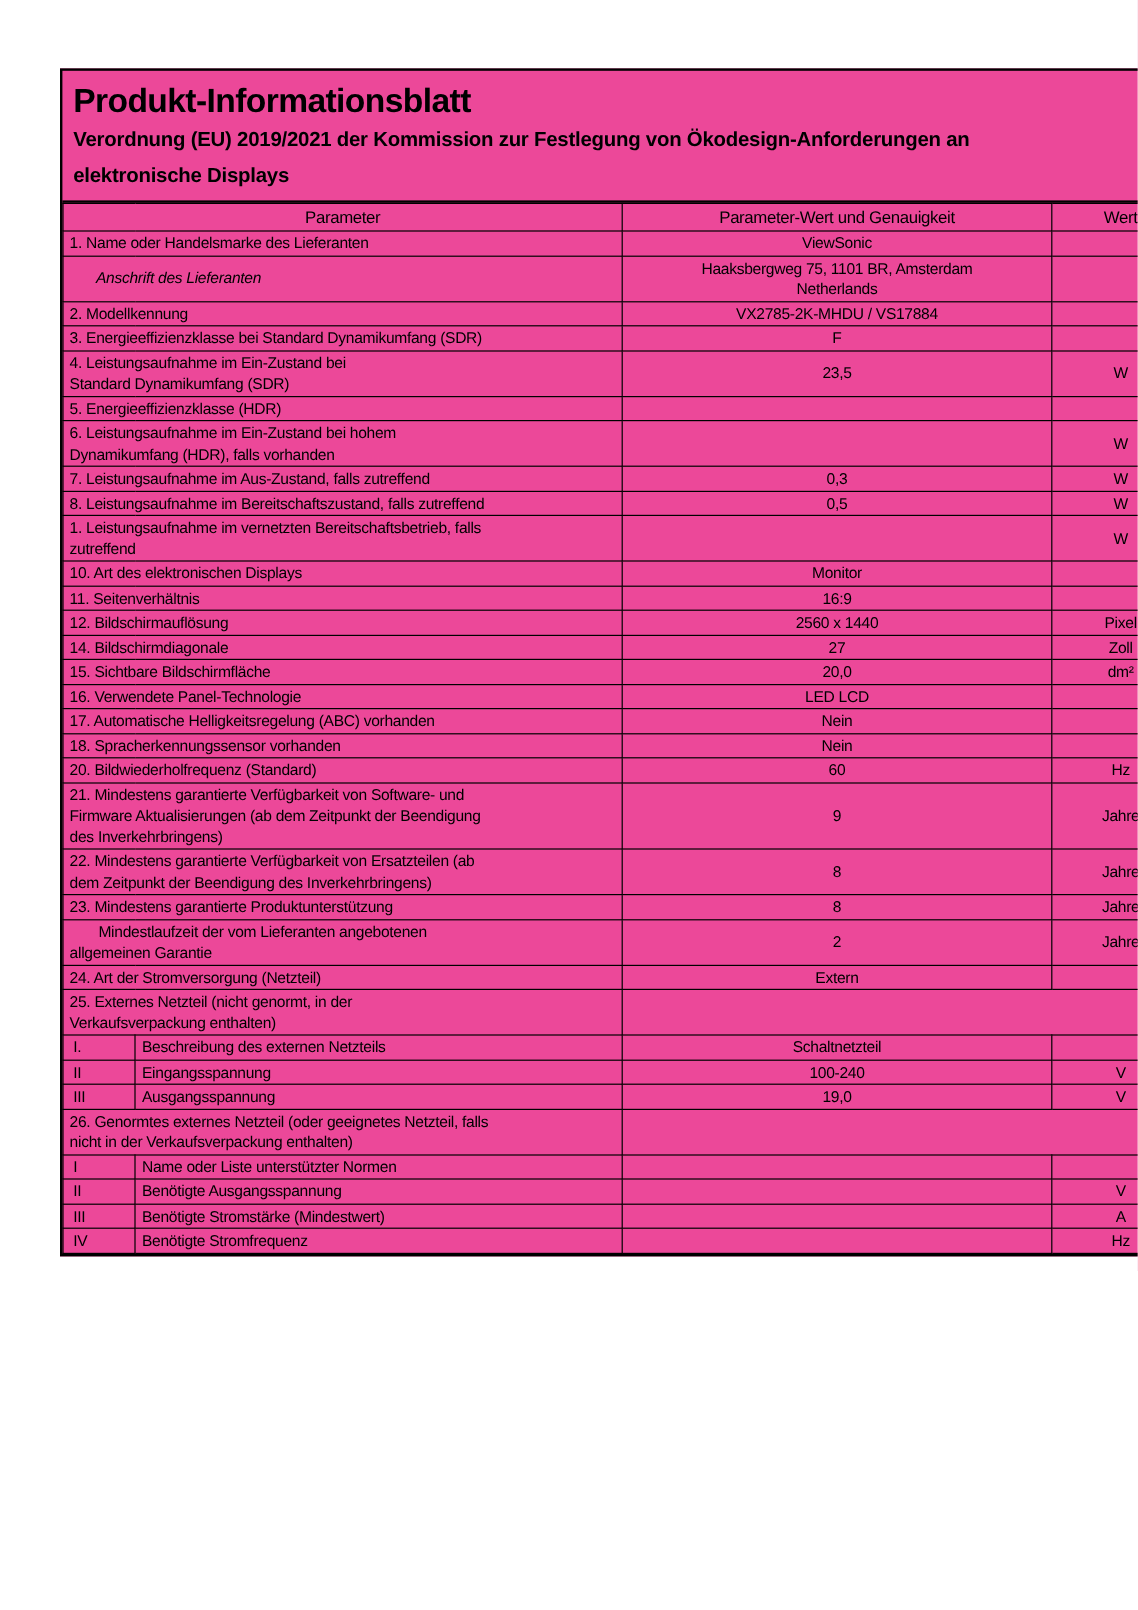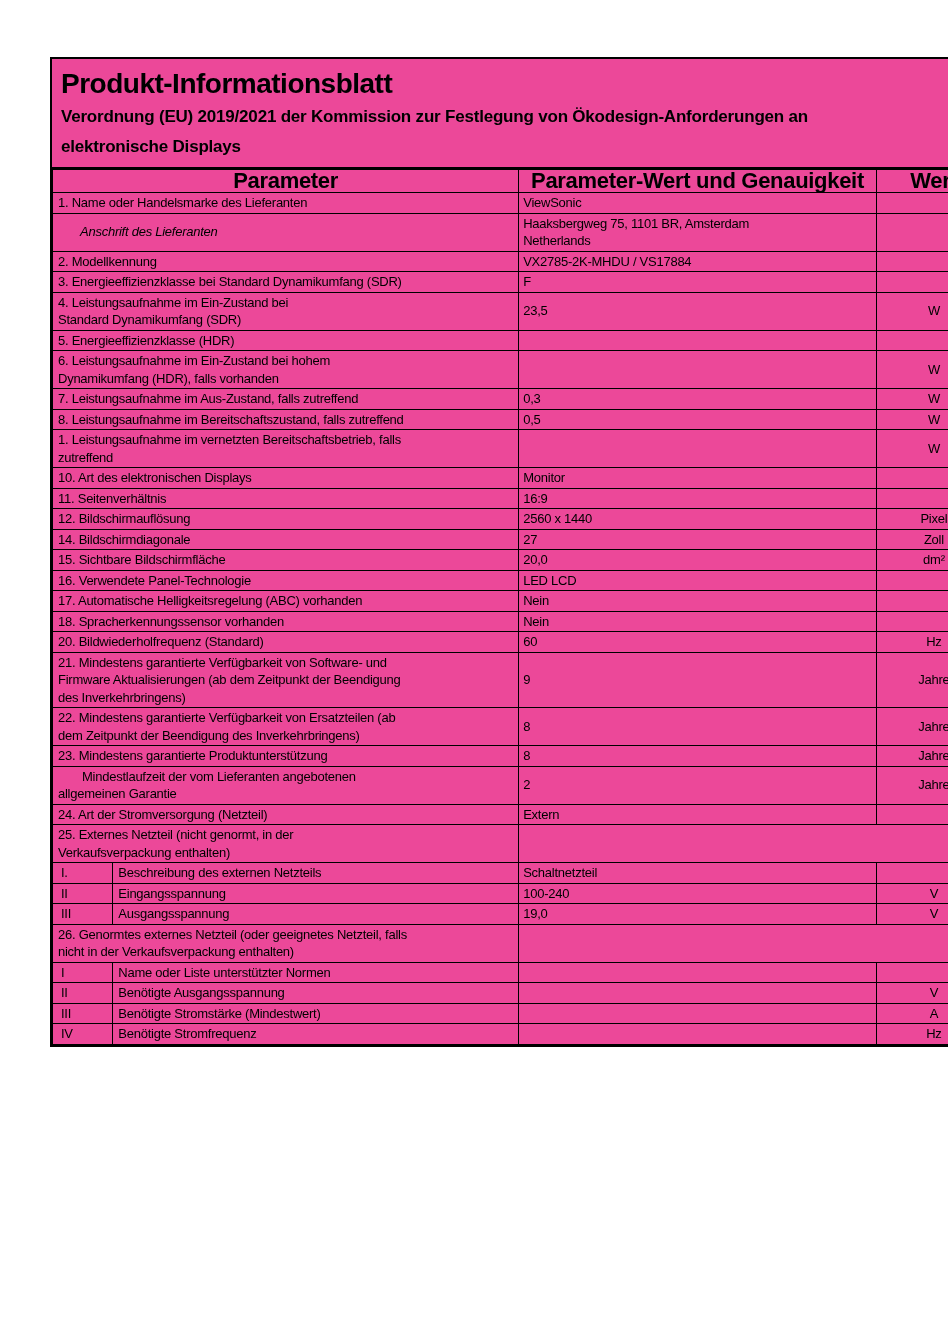--- a/index.html
+++ b/index.html
@@ -31,28 +31,28 @@
   }
   th, td {
     border: 1px solid #000;
     font-size: 13px; letter-spacing: -0.25px;
     line-height: 17.5px;
     padding: 1px 4px;
     vertical-align: middle;
     overflow: hidden;
   }
   thead th {
-    font-size: 22px; font-weight: 700; text-align: center;
+    font-size: 14px; font-weight: 400; text-align: center;
     letter-spacing: -0.3px; padding: 1px 2px; line-height: 20px;
   }
   td.c-label { text-align: left; padding-left: 5px; white-space: pre-line; }
   td.c-label.indent { padding-left: 27px; font-style: italic; }
   td.c-label.hang { text-indent: 24px; }
   td.c-num { text-align: left; padding-left: 8px; }
-  td.c-val { white-space: pre-line; margin-top: 31px; }
+  td.c-val { text-align: center; white-space: pre-line; margin-top: 31px; }
   td.c-unit { text-align: center; }
 </style>
 </head>
 <body>
 
 <div class="page">
   <div class="doc">
     <div class="titleblock">
       <h1>Produkt-Informationsblatt</h1>
       <p>Verordnung (EU) 2019/2021 der Kommission zur Festlegung von Ökodesign-Anforderungen an

